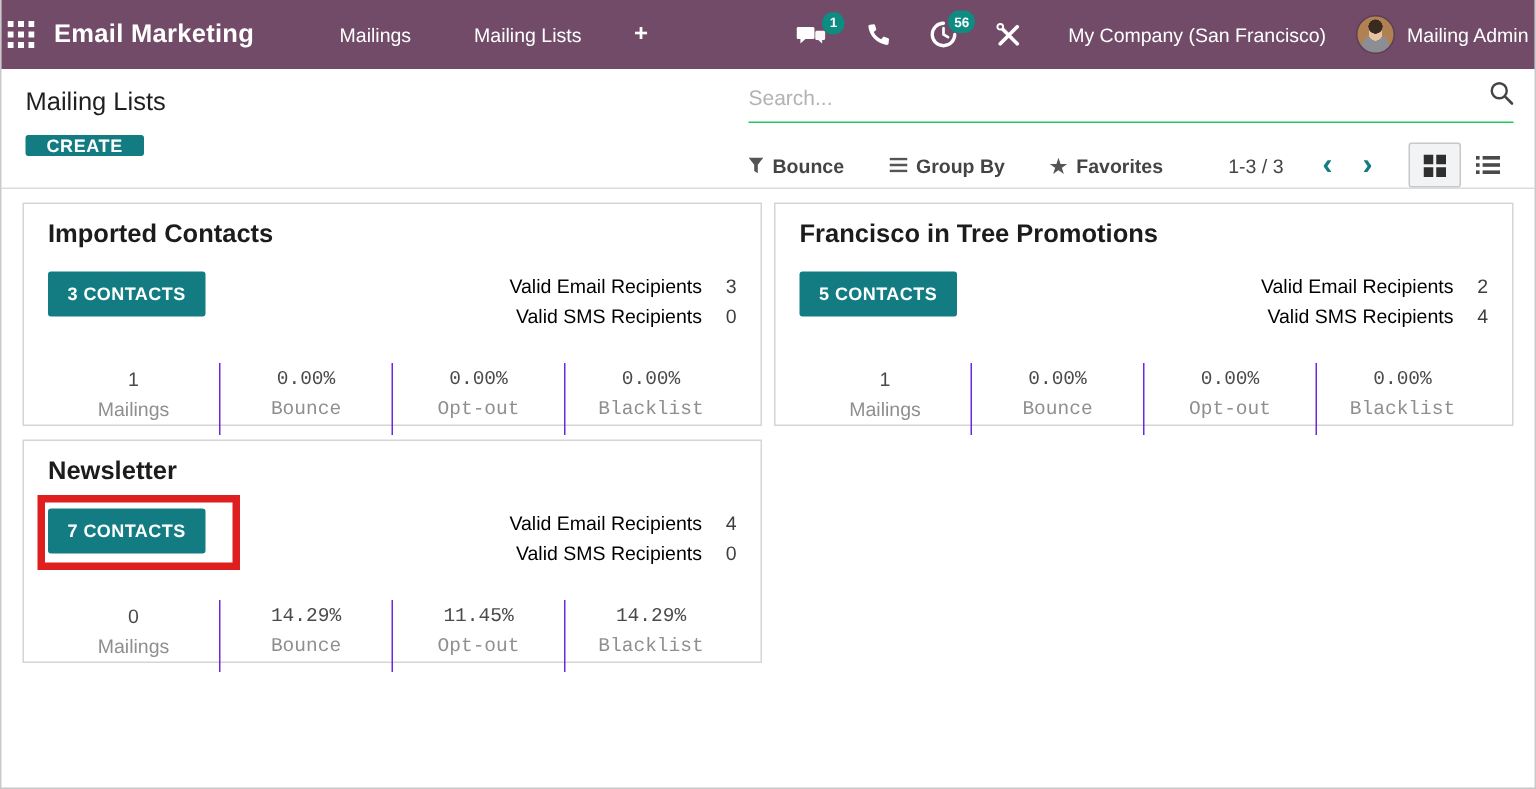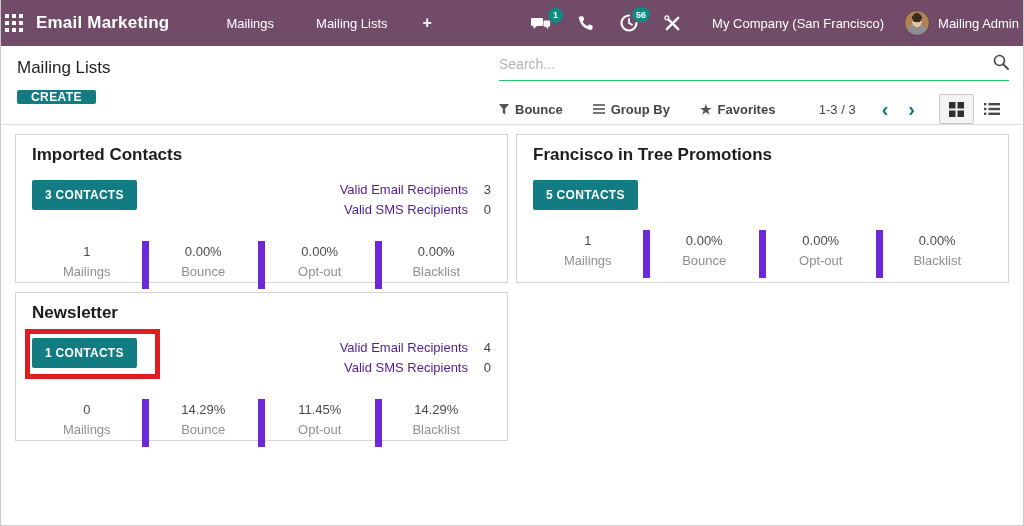--- a/index.html
+++ b/index.html
@@ -49,25 +49,25 @@
   
   .kanban { padding:9px 14px; display:grid; grid-template-columns:1fr 1fr; gap:9px 8px; align-items:start; }
   .card { background:#fff; border:1px solid #d5d5d5; height:149px; padding:10px 16px 0; position:relative; }
   .card-title { font-size:17px; font-weight:700; color:#1c1c1c; }
   .card-mid { display:flex; justify-content:space-between; margin-top:15px; }
   .contacts-wrap { position:relative; display:inline-block; height:29px; }
   .contacts-btn { background:#137C83; color:#fff; border:none; font-size:12px; font-weight:700; letter-spacing:.3px; padding:8px 13px; border-radius:2px; cursor:pointer; font-family:inherit; }
   .hl-box { position:absolute; top:-9px; left:-7px; right:-23px; bottom:-12px; border:5px solid #DF1F1F; pointer-events:none; }
   .recipients { text-align:right; }
   .rline { font-size:13px; line-height:20px; }
-  .rlabel { color:#4c1d95; cursor:pointer; text-decoration:none; }
+  .rlabel { color:#000000; cursor:pointer; text-decoration:none; }
   .rval { display:inline-block; min-width:14px; text-align:right; color:#3f3f3f; margin-left:9px; }
   .card-stats { display:flex; margin-top:21px; }
   .stat { flex:1; text-align:center; padding:3px 0 10px; }
-  .stat + .stat { border-left:7px solid #6d28d9; }
+  .stat + .stat { border-left:1px solid #6d28d9;font-family:Liberation Mono, monospace; }
   .sval { font-size:13px; color:#4a4a4a; margin-bottom:5px; }
   .slabel { font-size:13px; color:#8f8f8f; }
 </style>
 </head>
 <body>
 
 <div class="page">
 
   <header class="topbar">
     <div class="tb-left">
@@ -233,20 +233,28 @@
           </div>
     </div>
   </section>
 
   <section class="card">
     <h2 class="card-title">Francisco in Tree Promotions</h2>
     <div class="card-mid">
       <div class="contacts-wrap">
         <button class="contacts-btn">5 CONTACTS</button>
       </div>
+      <div class="recipients">
+        <div class="rline">
+          <a class="rlabel">Valid Email Recipients</a><span class="rval">2</span>
+        </div>
+        <div class="rline">
+          <a class="rlabel">Valid SMS Recipients</a><span class="rval">4</span>
+        </div>
+      </div>
     </div>
     <div class="card-stats">
       <div class="stat">
             <div class="sval">1</div>
             <div class="slabel">Mailings</div>
           </div>
       <div class="stat">
             <div class="sval">0.00%</div>
             <div class="slabel">Bounce</div>
           </div>
@@ -258,21 +266,21 @@
             <div class="sval">0.00%</div>
             <div class="slabel">Blacklist</div>
           </div>
     </div>
   </section>
 
   <section class="card">
     <h2 class="card-title">Newsletter</h2>
     <div class="card-mid">
       <div class="contacts-wrap">
-        <button class="contacts-btn">1 CONTACTS</button>
+        <button class="contacts-btn">7 CONTACTS</button>
       <div class="hl-box"></div></div>
       <div class="recipients">
         <div class="rline">
           <a class="rlabel">Valid Email Recipients</a><span class="rval">4</span>
         </div>
         <div class="rline">
           <a class="rlabel">Valid SMS Recipients</a><span class="rval">0</span>
         </div>
       </div>
     </div>

